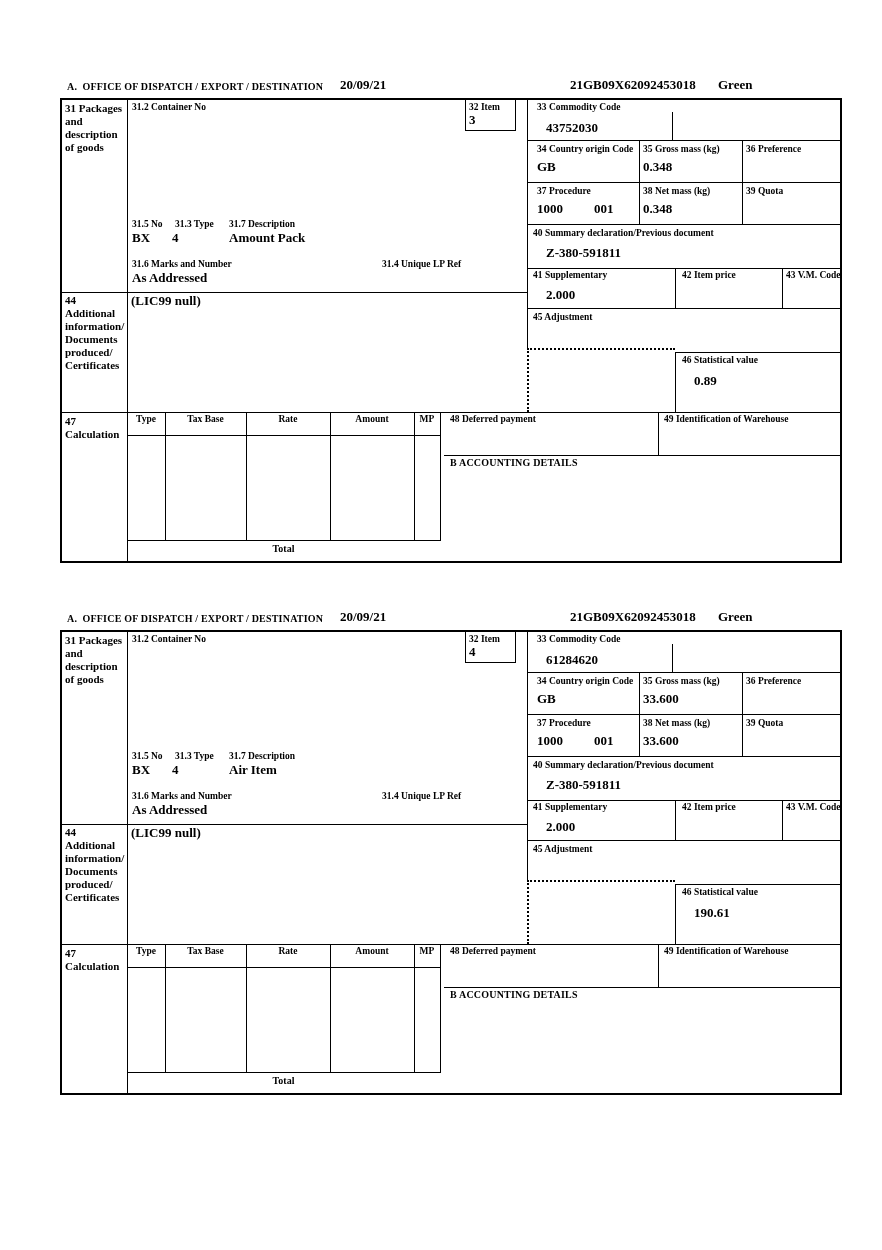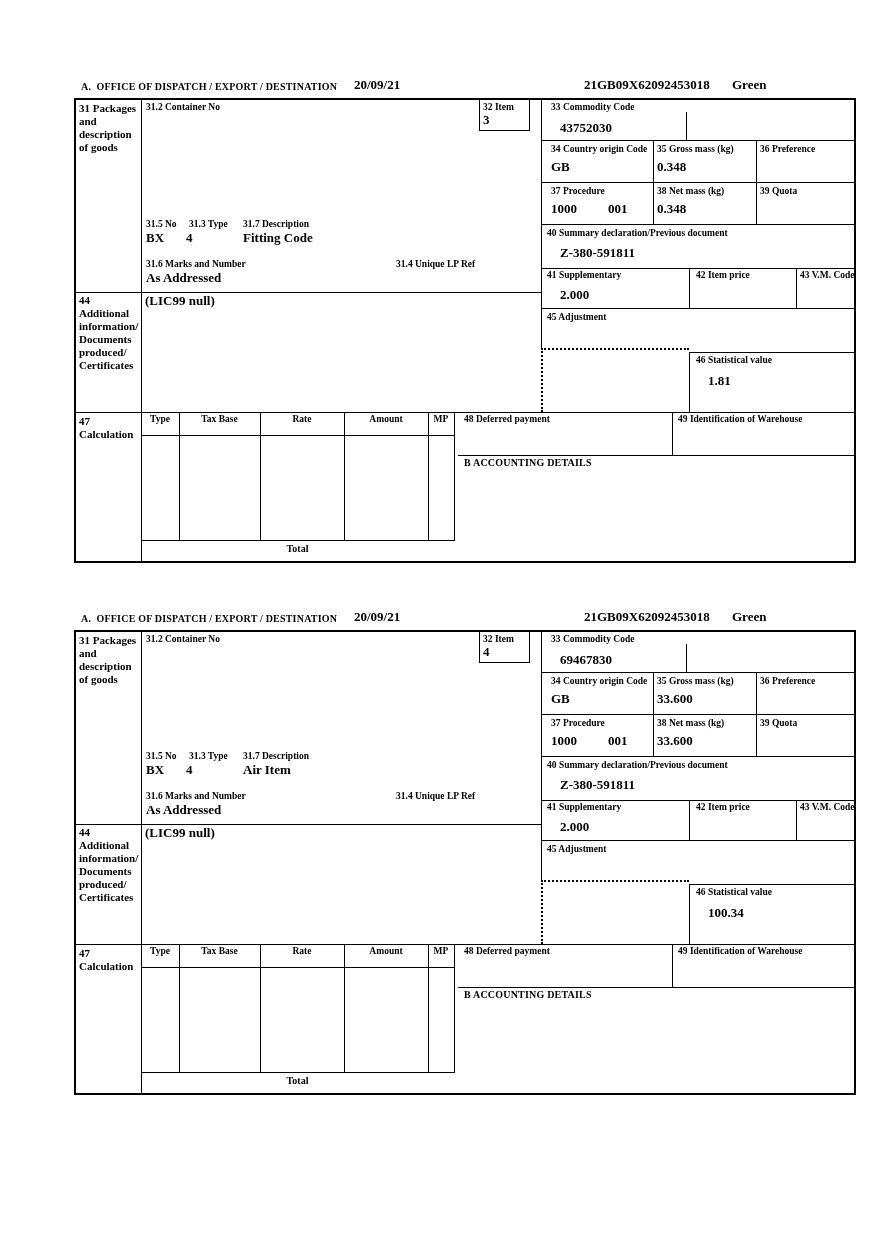--- a/index.html
+++ b/index.html
@@ -1,21 +1,21 @@
 <!DOCTYPE html>
 <html><head>
 <meta charset="utf-8">
 <style>
   html,body{margin:0;padding:0;}
   body{
     width:882px;height:1250px;background:#ffffff;position:relative;
     font-family:"Liberation Serif", serif;color:#000;
     -webkit-font-smoothing:antialiased;
   }
-  .sad{position:absolute;left:74px;width:782px;height:487px;}
+  .sad{position:absolute;left:60px;width:782px;height:487px;}
   .hdr{position:absolute;left:0;top:0;width:782px;height:22px;}
   .fb{position:absolute;left:0;top:22px;width:782px;height:465px;}
   .lbl{position:absolute;font-size:9.5px;font-weight:bold;white-space:pre;line-height:11px;}
   .lln{font-size:11px;font-weight:bold;line-height:13px;white-space:pre;}
   .val{position:absolute;font-size:13px;font-weight:bold;white-space:pre;line-height:14px;}
   .hb{font-size:10px;letter-spacing:.2px;}
   .th{position:absolute;top:316px;text-align:center;font-size:9.5px;font-weight:bold;}
   .total{position:absolute;left:67px;top:445px;width:313px;text-align:center;font-size:10px;font-weight:bold;}
   .h,.v{position:absolute;background:#000;}
   .hd{position:absolute;border-top:2px dotted #000;height:0;}
@@ -53,42 +53,42 @@
     <span class="val" style="left:477px;top:104px">1000</span>
     <span class="val" style="left:534px;top:104px">001</span>
     <span class="lbl" style="left:583px;top:88px">38 Net mass (kg)</span>
     <span class="val" style="left:583px;top:104px">0.348</span>
     <span class="lbl" style="left:686px;top:88px">39 Quota</span>
     <span class="lbl" style="left:72px;top:121px">31.5 No</span>
     <span class="lbl" style="left:115px;top:121px">31.3 Type</span>
     <span class="lbl" style="left:169px;top:121px">31.7 Description</span>
     <span class="val" style="left:72px;top:133px">BX</span>
     <span class="val" style="left:112px;top:133px">4</span>
-    <span class="val" style="left:169px;top:133px">Fitting Code</span>
+    <span class="val" style="left:169px;top:133px">Amount Pack</span>
     <span class="lbl" style="left:72px;top:161px">31.6 Marks and Number</span>
     <span class="lbl" style="left:322px;top:161px">31.4 Unique LP Ref</span>
     <span class="val" style="left:72px;top:173px">As Addressed</span>
     <span class="lbl" style="left:473px;top:130px">40 Summary declaration/Previous document</span>
     <span class="val" style="left:486px;top:148px">Z-380-591811</span>
     <span class="lbl" style="left:473px;top:172px">41 Supplementary</span>
     <span class="val" style="left:486px;top:190px">2.000</span>
     <span class="lbl" style="left:622px;top:172px">42 Item price</span>
     <span class="lbl" style="left:726px;top:172px">43 V.M. Code</span>
     <div class="blk" style="left:5px;top:196px">
       <div class="lln">44</div>
       <div class="lln">Additional</div>
       <div class="lln">information/</div>
       <div class="lln">Documents</div>
       <div class="lln">produced/</div>
       <div class="lln">Certificates</div>
     </div>
     <span class="val" style="left:71px;top:196px">(LIC99 null)</span>
     <span class="lbl" style="left:473px;top:214px">45 Adjustment</span>
     <span class="lbl" style="left:622px;top:257px">46 Statistical value</span>
-    <span class="val" style="left:634px;top:276px">1.81</span>
+    <span class="val" style="left:634px;top:276px">0.89</span>
     <div class="blk" style="left:5px;top:317px">
       <div class="lln">47</div>
       <div class="lln">Calculation</div>
     </div>
     <span class="th" style="left:67px;width:38px">Type</span>
     <span class="th" style="left:105px;width:81px">Tax Base</span>
     <span class="th" style="left:186px;width:84px">Rate</span>
     <span class="th" style="left:270px;width:84px">Amount</span>
     <span class="th" style="left:354px;width:26px">MP</span>
     <span class="lbl" style="left:390px;top:316px">48 Deferred payment</span>
@@ -143,21 +143,21 @@
     <div class="blk" style="left:5px;top:4px">
       <div class="lln">31 Packages</div>
       <div class="lln">and</div>
       <div class="lln">description</div>
       <div class="lln">of goods</div>
     </div>
     <span class="lbl" style="left:72px;top:4px">31.2 Container No</span>
     <span class="lbl" style="left:409px;top:4px">32 Item</span>
     <span class="val" style="left:409px;top:15px">4</span>
     <span class="lbl" style="left:477px;top:4px">33 Commodity Code</span>
-    <span class="val" style="left:486px;top:23px">69467830</span>
+    <span class="val" style="left:486px;top:23px">61284620</span>
     <span class="lbl" style="left:477px;top:46px">34 Country origin Code</span>
     <span class="val" style="left:477px;top:62px">GB</span>
     <span class="lbl" style="left:583px;top:46px">35 Gross mass (kg)</span>
     <span class="val" style="left:583px;top:62px">33.600</span>
     <span class="lbl" style="left:686px;top:46px">36 Preference</span>
     <span class="lbl" style="left:477px;top:88px">37 Procedure</span>
     <span class="val" style="left:477px;top:104px">1000</span>
     <span class="val" style="left:534px;top:104px">001</span>
     <span class="lbl" style="left:583px;top:88px">38 Net mass (kg)</span>
     <span class="val" style="left:583px;top:104px">33.600</span>
@@ -181,21 +181,21 @@
       <div class="lln">44</div>
       <div class="lln">Additional</div>
       <div class="lln">information/</div>
       <div class="lln">Documents</div>
       <div class="lln">produced/</div>
       <div class="lln">Certificates</div>
     </div>
     <span class="val" style="left:71px;top:196px">(LIC99 null)</span>
     <span class="lbl" style="left:473px;top:214px">45 Adjustment</span>
     <span class="lbl" style="left:622px;top:257px">46 Statistical value</span>
-    <span class="val" style="left:634px;top:276px">100.34</span>
+    <span class="val" style="left:634px;top:276px">190.61</span>
     <div class="blk" style="left:5px;top:317px">
       <div class="lln">47</div>
       <div class="lln">Calculation</div>
     </div>
     <span class="th" style="left:67px;width:38px">Type</span>
     <span class="th" style="left:105px;width:81px">Tax Base</span>
     <span class="th" style="left:186px;width:84px">Rate</span>
     <span class="th" style="left:270px;width:84px">Amount</span>
     <span class="th" style="left:354px;width:26px">MP</span>
     <span class="lbl" style="left:390px;top:316px">48 Deferred payment</span>

